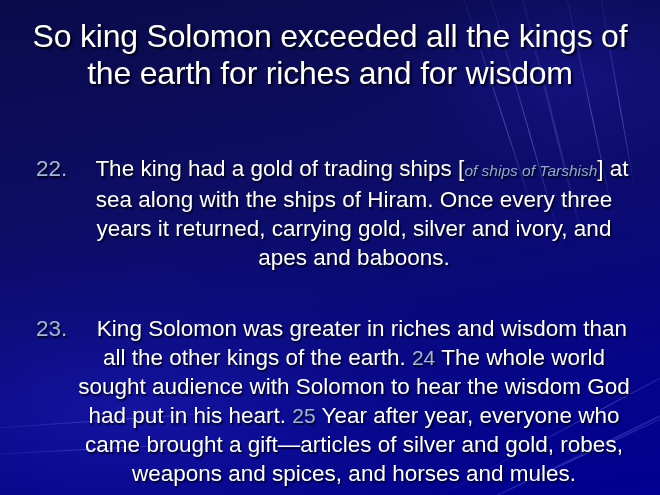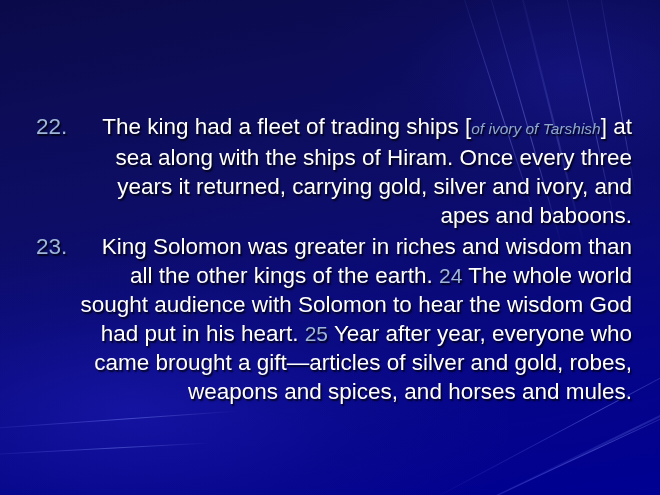--- a/index.html
+++ b/index.html
@@ -89,21 +89,22 @@
     width: 600px;
     color: #ffffff;
     font-size: 22.5px;
     line-height: 29px;
     text-shadow: 1.5px 1.5px 1.5px rgba(0,0,0,0.8);
   }
   .para {
     position: relative;
     padding-left: 44px;
     margin-bottom: 2px;
-    text-align: right;
+    text-align: center;
+    margin-top: 42px;
   }
   .para .marker {
     position: absolute;
     left: 4px;
     top: 0;
     color: #9fb6d6;
     text-shadow: 1.5px 1.5px 1.5px rgba(0,0,0,0.8);
   }
   .para .lead-space { display: inline-block; width: 16px; }
 
@@ -131,19 +132,20 @@
       <div class="streak thick" style="left: 512px; top: -45px; width: 300px; transform: rotate(76deg);"></div>
       <div class="streak" style="left: 560px; top: -35px; width: 260px; transform: rotate(78deg);"></div>
       <div class="streak" style="left: 596px; top: -30px; width: 230px; transform: rotate(80deg);"></div>
       <div class="streak" style="left: 430px; top: 500px; width: 330px; transform: rotate(-28deg);"></div>
       <div class="streak thick" style="left: 455px; top: 515px; width: 330px; transform: rotate(-26deg);"></div>
       <div class="streak" style="left: 400px; top: 540px; width: 360px; transform: rotate(-25deg);"></div>
       <div class="streak" style="left: -40px; top: 430px; width: 280px; transform: rotate(-4deg);"></div>
       <div class="streak" style="left: -30px; top: 455px; width: 240px; transform: rotate(-3deg);"></div>
     </div>
 
+  <div id="title">So king Solomon exceeded all the kings of the earth for riches and for wisdom</div>
 
   <div id="body">
-      <div class="para"><span class="marker">22.</span><span class="lead-space"></span><span>The king had a fleet of trading ships [</span><span class="note">of ivory of Tarshish</span><span>] at sea along with the ships of Hiram. Once every three years it returned, carrying gold, silver and ivory, and apes and baboons.</span></div>
+      <div class="para"><span class="marker">22.</span><span class="lead-space"></span><span>The king had a gold of trading ships [</span><span class="note">of ships of Tarshish</span><span>] at sea along with the ships of Hiram. Once every three years it returned, carrying gold, silver and ivory, and apes and baboons.</span></div>
       <div class="para"><span class="marker">23.</span><span class="lead-space"></span><span>King Solomon was greater in riches and wisdom than all the other kings of the earth. </span><span class="vnum">24</span><span> The whole world sought audience with Solomon to hear the wisdom God had put in his heart. </span><span class="vnum">25</span><span> Year after year, everyone who came brought a gift—articles of silver and gold, robes, weapons and spices, and horses and mules.</span></div>
     </div>
 
 </div>
 
 </body></html>

